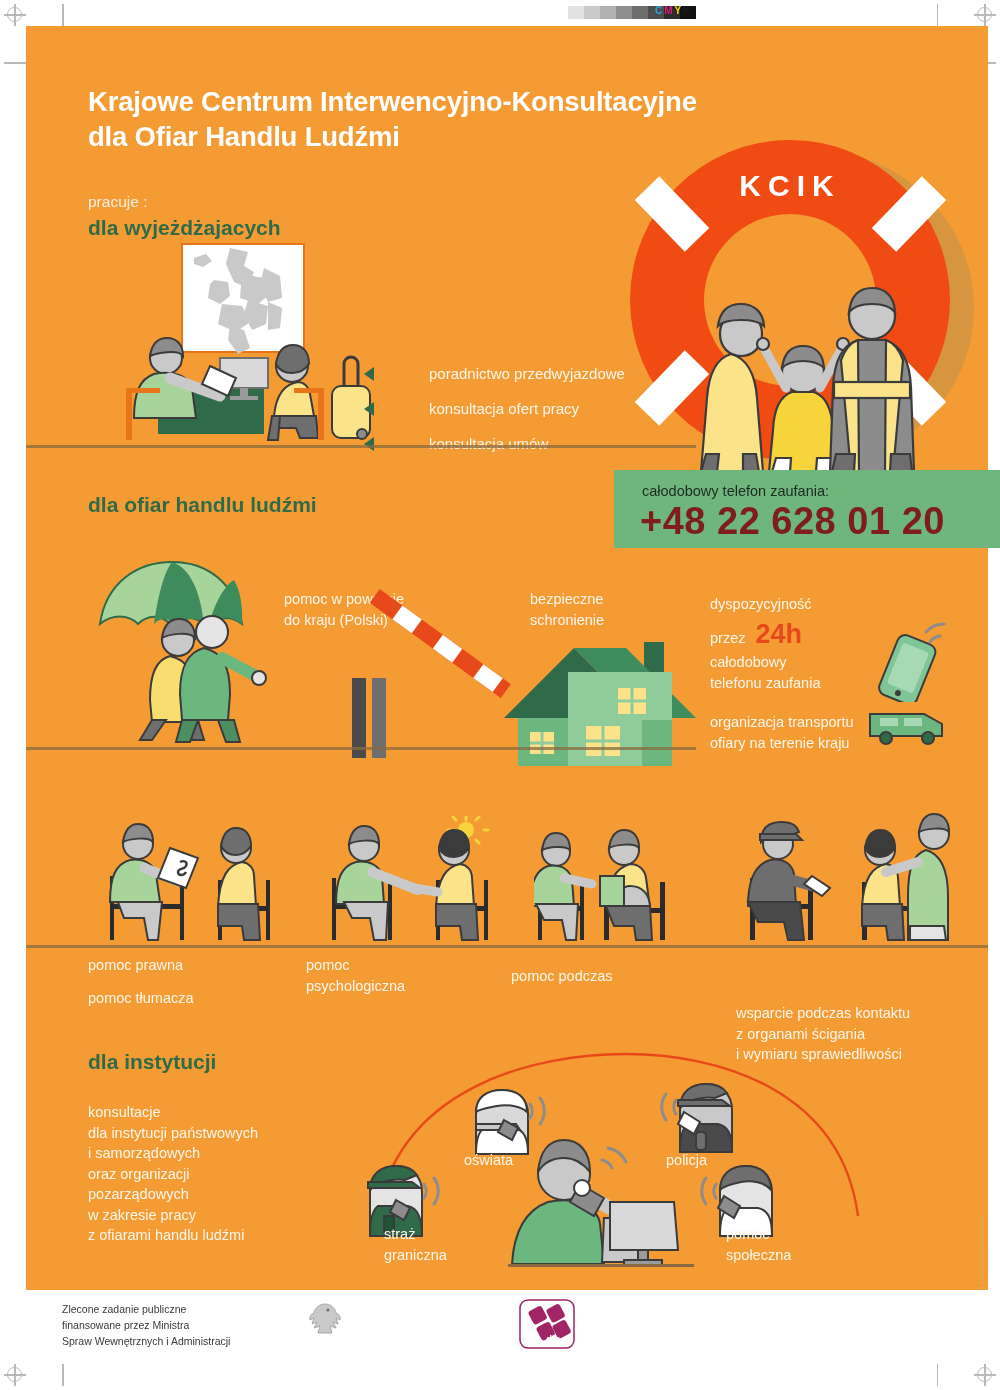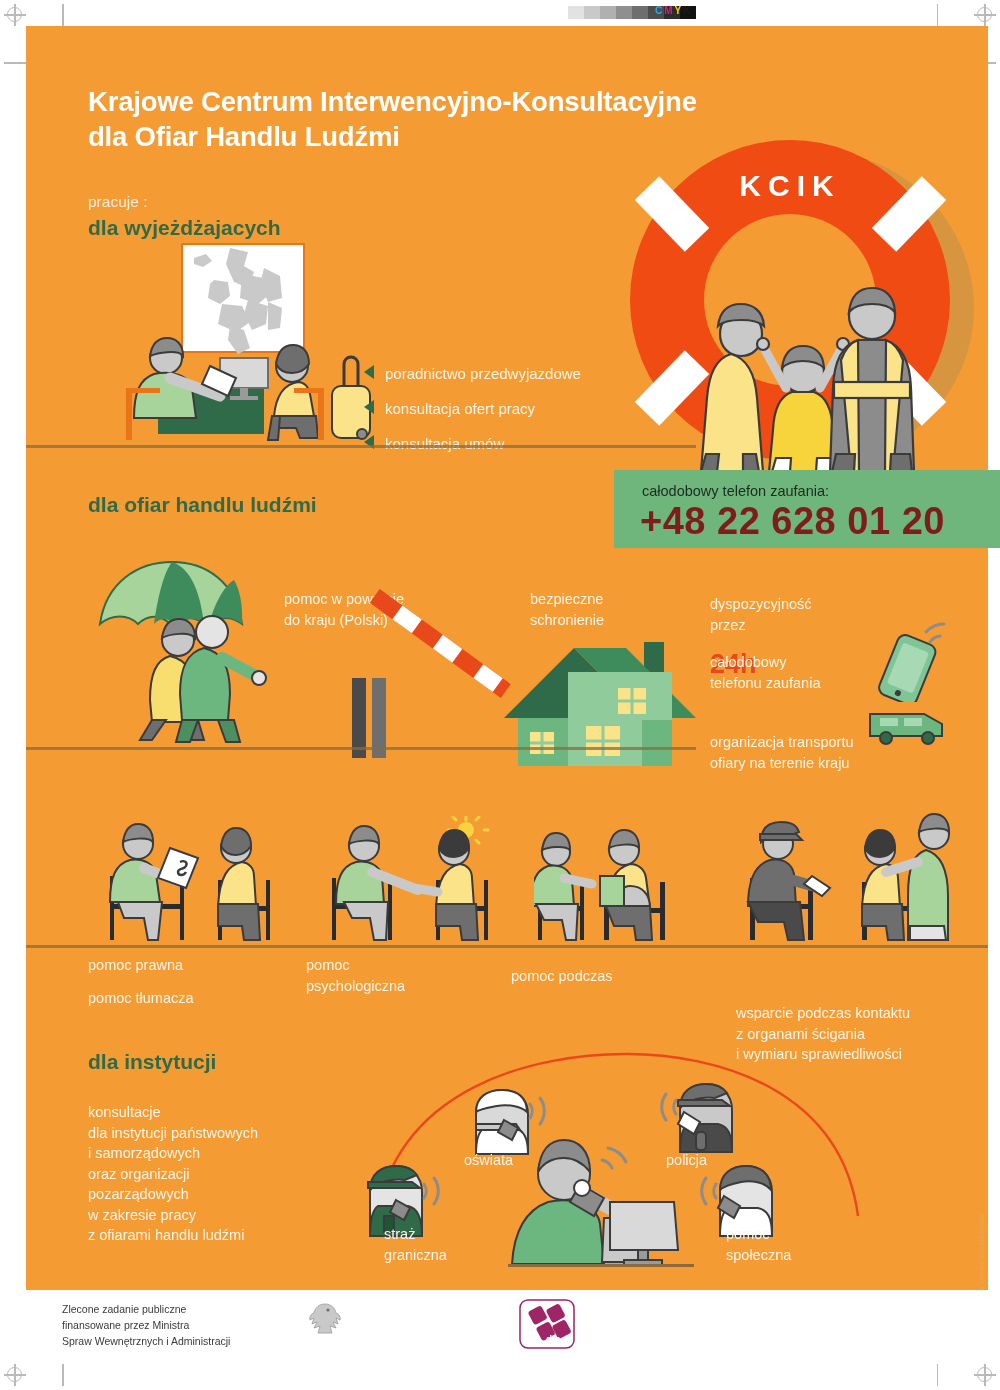--- a/index.html
+++ b/index.html
@@ -25,21 +25,21 @@
 
   .divider{position:absolute;height:3px;background:#8a6b3f;opacity:.75;}
 
   
   .title{position:absolute;left:62px;top:58px;width:700px;color:#fff;font-size:27.5px;font-weight:bold;line-height:1.28;letter-spacing:-.2px;}
   .pracuje{position:absolute;left:62px;top:167px;color:#f3efe2;font-size:15.5px;}
   .secthead{position:absolute;color:#2F6B49;font-size:21px;font-weight:bold;}
   .wtxt{color:#fdf6ec;font-size:14.5px;line-height:1.42;}
 
   .bullets{position:absolute;left:338px;top:339px;}
-  .bullets .row{display:flex;margin-bottom:18px;}
+  .bullets .row{display:flex;align-items:center;margin-bottom:18px;gap:44px;}
   .tri{width:0;height:0;border-top:7px solid transparent;border-bottom:7px solid transparent;border-right:10px solid #2F6B49;margin-right:11px;}
   .bullets .row span{color:#fdf6ec;font-size:15px;}
 
   
   .phonebox{position:absolute;left:588px;top:444px;width:400px;height:78px;background:#6FB67D;}
   .phonebox .lbl{position:absolute;left:28px;top:13px;font-size:14.5px;color:#1d2b20;}
   .phonebox .num{position:absolute;left:26px;top:30px;font-size:38px;font-weight:bold;color:#7f1d1d;letter-spacing:.5px;}
 
   .cap{position:absolute;color:#fdf6ec;font-size:14.5px;line-height:1.42;}
   .h24{color:#E8491B;font-size:27px;font-weight:bold;}
@@ -276,30 +276,30 @@
     <svg class="abs" style="left:840px;top:676px;" width="84" height="44" viewBox="0 0 84 44">
       <path d="M4 12h54l18 10v12H4z" fill="#6BB77F" stroke="#3b3b3b" stroke-width="2"></path>
       <rect x="14" y="16" width="18" height="8" fill="#A6D9B4"></rect>
       <rect x="38" y="16" width="18" height="8" fill="#A6D9B4"></rect>
       <circle cx="20" cy="36" r="6" fill="#2F6B49" stroke="#3b3b3b" stroke-width="2"></circle>
       <circle cx="62" cy="36" r="6" fill="#2F6B49" stroke="#3b3b3b" stroke-width="2"></circle>
     </svg>
 
     <div class="cap" style="left:684px;top:568px;">
       <div>dyspozycyjność</div>
-      <div style="display:flex;align-items:baseline;gap:10px;flex-direction:column;">
+      <div style="display:flex;align-items:baseline;gap:10px;">
         <span>przez</span>
         <span class="h24">24h</span>
       </div>
     </div>
     <div class="cap" style="left:684px;top:626px;">
       <div>całodobowy</div>
       <div>telefonu zaufania</div>
     </div>
-    <div class="cap" style="left:684px;top:706px;">
+    <div class="cap" style="left:684px;top:686px;">
       <div>organizacja transportu</div>
       <div>ofiary na terenie kraju</div>
     </div>
 
     <div class="divider" style="left:0px;top:721px;width:670px;"></div>
     <div class="divider" style="left:0px;top:919px;width:962px;"></div>
 
     <svg class="abs" style="left:62px;top:790px;" width="240" height="130" viewBox="0 0 240 130">
       <g stroke="#3b3b3b" stroke-width="2">
         <rect x="22" y="60" width="4" height="64" fill="#2b2b2b" stroke="none"></rect>

